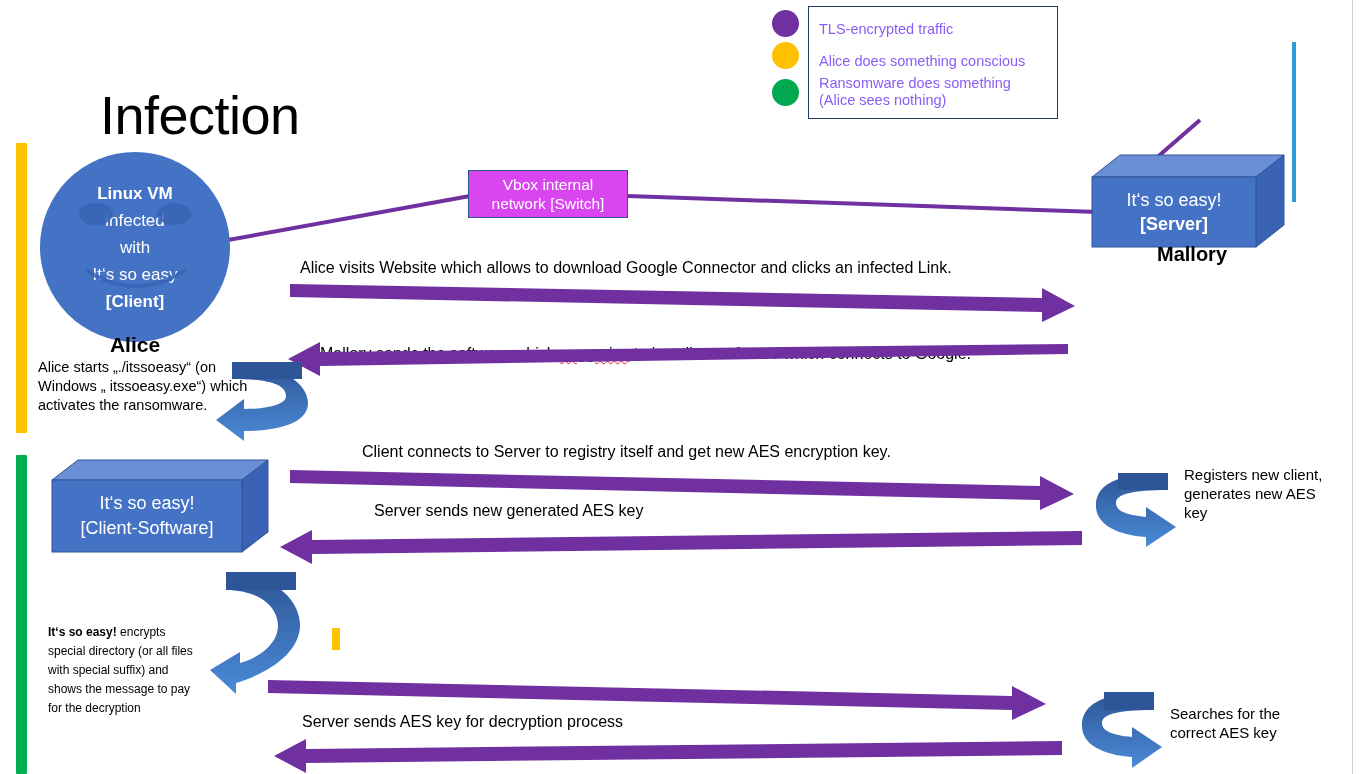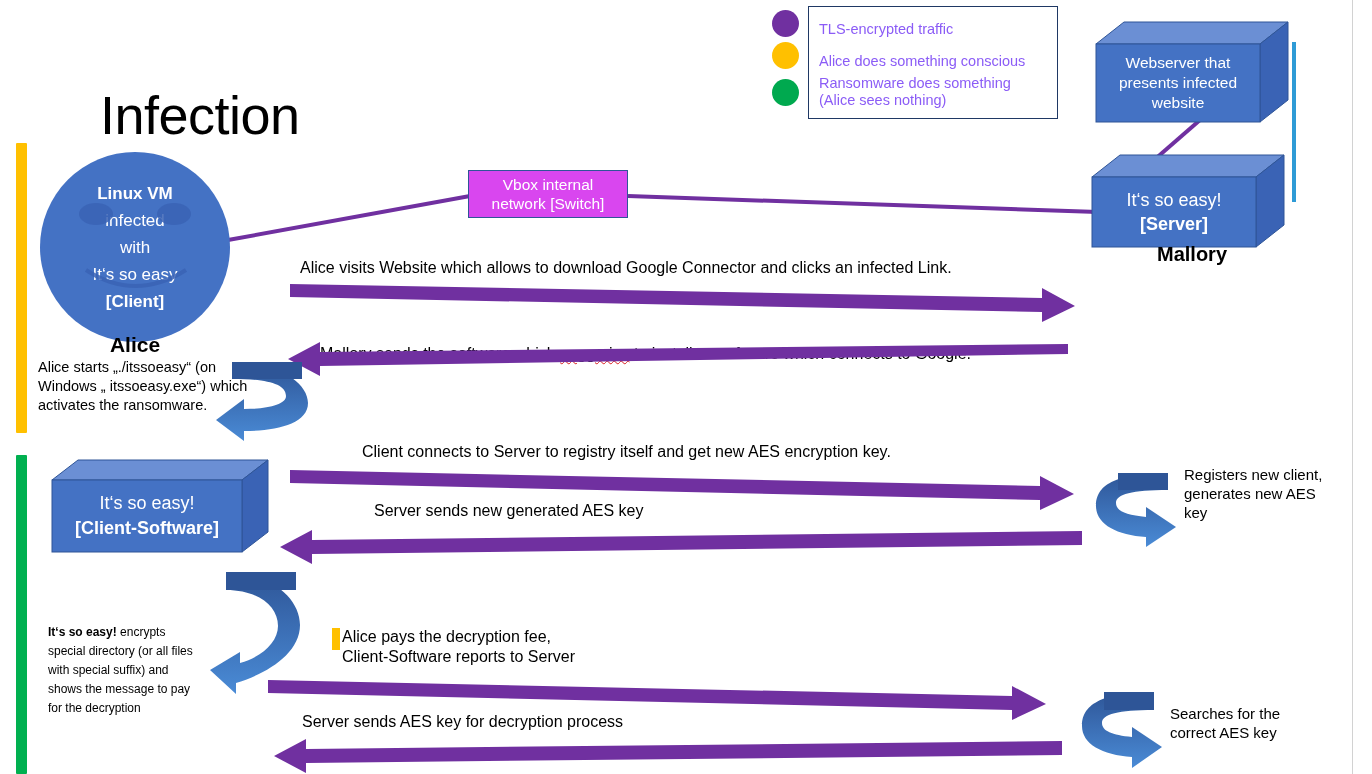--- a/index.html
+++ b/index.html
@@ -128,32 +128,20 @@
   <div class="alice-note">Alice starts „./itssoeasy“
 (on Windows „ itssoeasy.exe“)
 which activates the
 ransomware.</div>
 
   <div class="vbox">
     <span>Vbox internal</span>
     <span>network [Switch]</span>
   </div>
 
-  <div class="cube" id="cube-webserver">
-    <svg width="192" height="100">
-      <polygon points="0,22 28,0 192,0 164,22" fill="#6B8FD4" stroke="#2F5597" stroke-width="1"></polygon>
-      <polygon points="164,22 192,0 192,78 164,100" fill="#3A63B5" stroke="#2F5597" stroke-width="1"></polygon>
-      <rect x="0" y="22" width="164" height="78" fill="#4472C4" stroke="#2F5597" stroke-width="1"></rect>
-    </svg>
-    <div class="front" style="top:22px;width:164px;height:78px;border:none;background:none;font-size:15.5px;line-height:20px;">
-      <span>Webserver that</span>
-      <span>presents infected</span>
-      <span>website</span>
-    </div>
-  </div>
 
   <div class="link-blue"></div>
 
   <div class="cube" id="cube-server">
     <svg width="192" height="92">
       <polygon points="0,22 28,0 192,0 164,22" fill="#6B8FD4" stroke="#2F5597" stroke-width="1"></polygon>
       <polygon points="164,22 192,0 192,70 164,92" fill="#3A63B5" stroke="#2F5597" stroke-width="1"></polygon>
       <rect x="0" y="22" width="164" height="70" fill="#4472C4" stroke="#2F5597" stroke-width="1"></rect>
     </svg>
     <div class="front" style="top:22px;width:164px;height:70px;border:none;background:none;font-size:18px;line-height:24px;">
@@ -189,21 +177,21 @@
   </svg>
 
   <div class="cube" id="cube-clientsw">
     <svg width="216" height="92">
       <polygon points="0,20 26,0 216,0 190,20" fill="#6B8FD4" stroke="#2F5597" stroke-width="1"></polygon>
       <polygon points="190,20 216,0 216,72 190,92" fill="#3A63B5" stroke="#2F5597" stroke-width="1"></polygon>
       <rect x="0" y="20" width="190" height="72" fill="#4472C4" stroke="#2F5597" stroke-width="1"></rect>
     </svg>
     <div class="front" style="top:20px;width:190px;height:72px;border:none;background:none;font-size:18px;line-height:25px;">
       <span>It‘s so easy!</span>
-      <span style="font-weight:bold;">[Client-Software]</span>
+      <span style="font-weight:normal;">[Client-Software]</span>
     </div>
   </div>
 
   <div class="msg" style="left:362px;top:442px;">Client connects to Server to registry itself and get new AES encryption key.</div>
   <svg width="1372" height="774">
     <polygon points="290,470 1040,486 1040,476 1074,494 1040,510 1040,500 290,483" fill="#7030A0"></polygon>
   </svg>
 
   <div class="msg" style="left:326px;top:501px;margin-left:48px;">Server sends new generated AES key</div>
   <svg width="1372" height="774">
@@ -240,22 +228,20 @@
   </svg>
   <div class="msg" style="left:48px;top:604px;width:205px;font-size:12px;line-height:19px;">
     <b>It‘s so easy!</b><span> encrypts
 special directory (or all files
 with special suffix) and
 shows the message to pay
 for the decryption</span>
   </div>
 
   <div class="mini-bar" style="left:332px;top:628px;"></div>
-  <div class="msg" style="left:342px;top:627px;">Alice pays the decryption fee,
-  Client-Software reports to Server</div>
   <svg width="1372" height="774">
     <polygon points="268,680 1012,696 1012,686 1046,704 1012,720 1012,710 268,693" fill="#7030A0"></polygon>
   </svg>
 
   <svg width="1372" height="774">
     <defs>
       <linearGradient id="ca4" x1="0" y1="0" x2="0" y2="1">
         <stop offset="0%" stop-color="#2E5597"></stop>
         <stop offset="100%" stop-color="#4A8BD6"></stop>
       </linearGradient>

